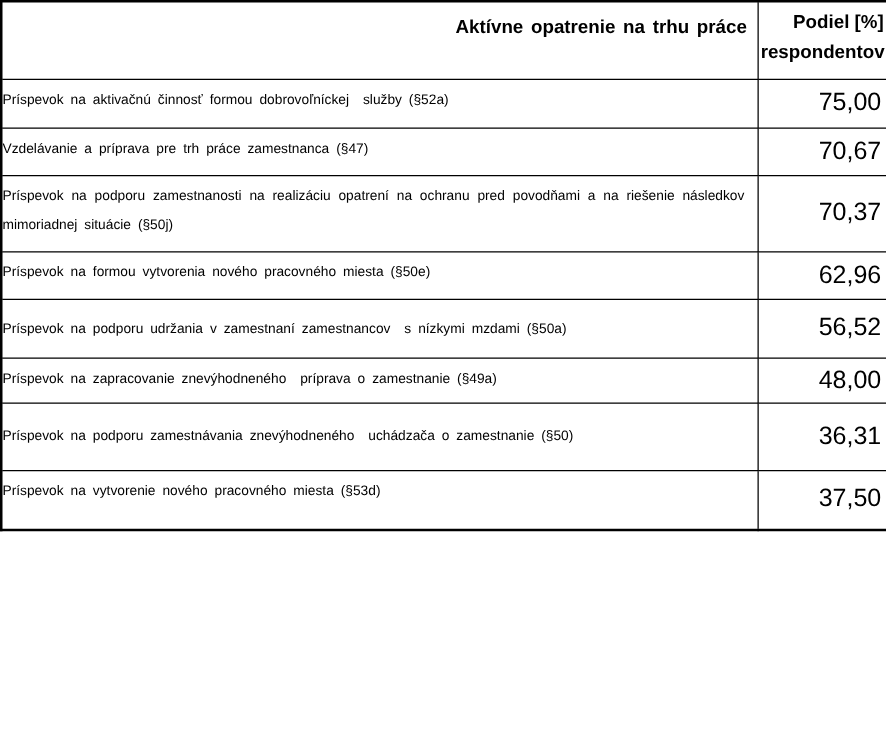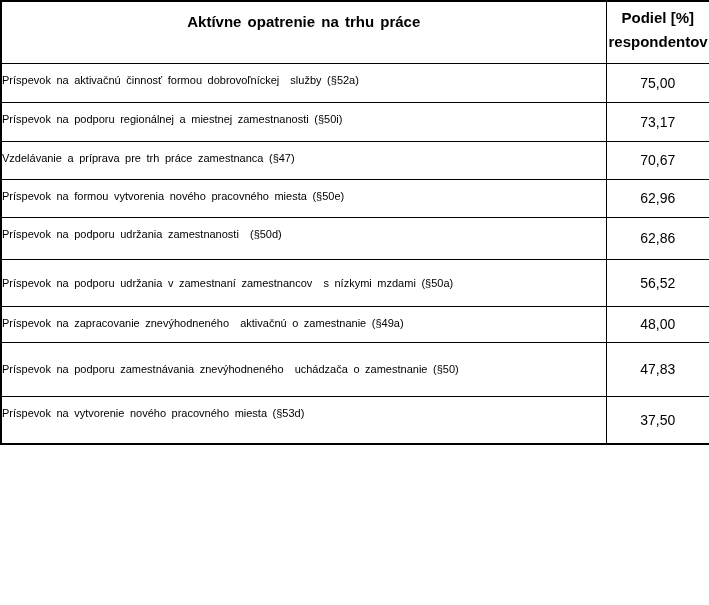--- a/index.html
+++ b/index.html
@@ -20,52 +20,52 @@
     border-collapse: collapse;
     border: 2px solid #000000;
   }
   td, th {
     border: 1px solid #000000;
     overflow: hidden;
   }
   th.header-left {
     font-size: 15px;
     font-weight: bold;
-    text-align: center;
+    text-align: right;
     vertical-align: top;
     padding: 8px 8px 4px 8px;
     line-height: 23px;
     word-spacing: 2px;
   }
   th.header-right {
     font-size: 15px;
     font-weight: bold;
-    text-align: center;
+    text-align: right;
     vertical-align: top;
     padding: 4px 2px 0 2px;
     line-height: 24px;
   }
   td.label-cell {
     font-size: 11px;
     vertical-align: top;
     text-align: justify;
     padding: 5px 10px 4px 0;
     line-height: 23px;
     word-spacing: 2.5px;
     white-space: pre-wrap;
     hyphens: none;
   }
   td.label-cell.vmid {
     vertical-align: middle;
     margin-left: 42px;
   }
   td.value-cell {
-    font-size: 14px;
+    font-size: 20px;
     vertical-align: middle;
-    text-align: center;
+    text-align: right;
     padding: 0 4px;
     word-spacing: normal;
   }
 </style>
 </head>
 <body>
 
 <table class="measures">
   <colgroup>
     <col style="width:605px">
@@ -78,46 +78,42 @@
         <div>Podiel [%]</div>
         <div>respondentov</div>
       </th>
     </tr>
   </thead>
   <tbody>
     <tr style="height:39px">
       <td class="label-cell">Príspevok na aktivačnú činnosť formou dobrovoľníckej  služby (§52a)</td>
       <td class="value-cell">75,00</td>
     </tr>
-    <tr style="height:39px">
-      <td class="label-cell">Príspevok na podporu regionálnej a miestnej zamestnanosti (§50i)</td>
-      <td class="value-cell">73,17</td>
-    </tr>
     <tr style="height:38px">
       <td class="label-cell">Vzdelávanie a príprava pre trh práce zamestnanca (§47)</td>
       <td class="value-cell">70,67</td>
     </tr>
+    <tr style="height:61px">
+      <td class="label-cell">Príspevok na podporu zamestnanosti na realizáciu opatrení na ochranu pred povodňami a na riešenie následkov mimoriadnej situácie (§50j)</td>
+      <td class="value-cell">70,37</td>
+    </tr>
     <tr style="height:38px">
       <td class="label-cell">Príspevok na formou vytvorenia nového pracovného miesta (§50e)</td>
       <td class="value-cell">62,96</td>
-    </tr>
-    <tr style="height:42px">
-      <td class="label-cell">Príspevok na podporu udržania zamestnanosti  (§50d)</td>
-      <td class="value-cell">62,86</td>
     </tr>
     <tr style="height:47px">
       <td class="label-cell vmid">Príspevok na podporu udržania v zamestnaní zamestnancov  s nízkymi mzdami (§50a)</td>
       <td class="value-cell">56,52</td>
     </tr>
     <tr style="height:36px">
-      <td class="label-cell">Príspevok na zapracovanie znevýhodneného  aktivačnú o zamestnanie (§49a)</td>
+      <td class="label-cell">Príspevok na zapracovanie znevýhodneného  príprava o zamestnanie (§49a)</td>
       <td class="value-cell">48,00</td>
     </tr>
     <tr style="height:54px">
       <td class="label-cell vmid">Príspevok na podporu zamestnávania znevýhodneného  uchádzača o zamestnanie (§50)</td>
-      <td class="value-cell">47,83</td>
+      <td class="value-cell">36,31</td>
     </tr>
     <tr style="height:48px">
       <td class="label-cell">Príspevok na vytvorenie nového pracovného miesta (§53d)</td>
       <td class="value-cell">37,50</td>
     </tr>
   </tbody>
 </table>
 
 </body></html>

